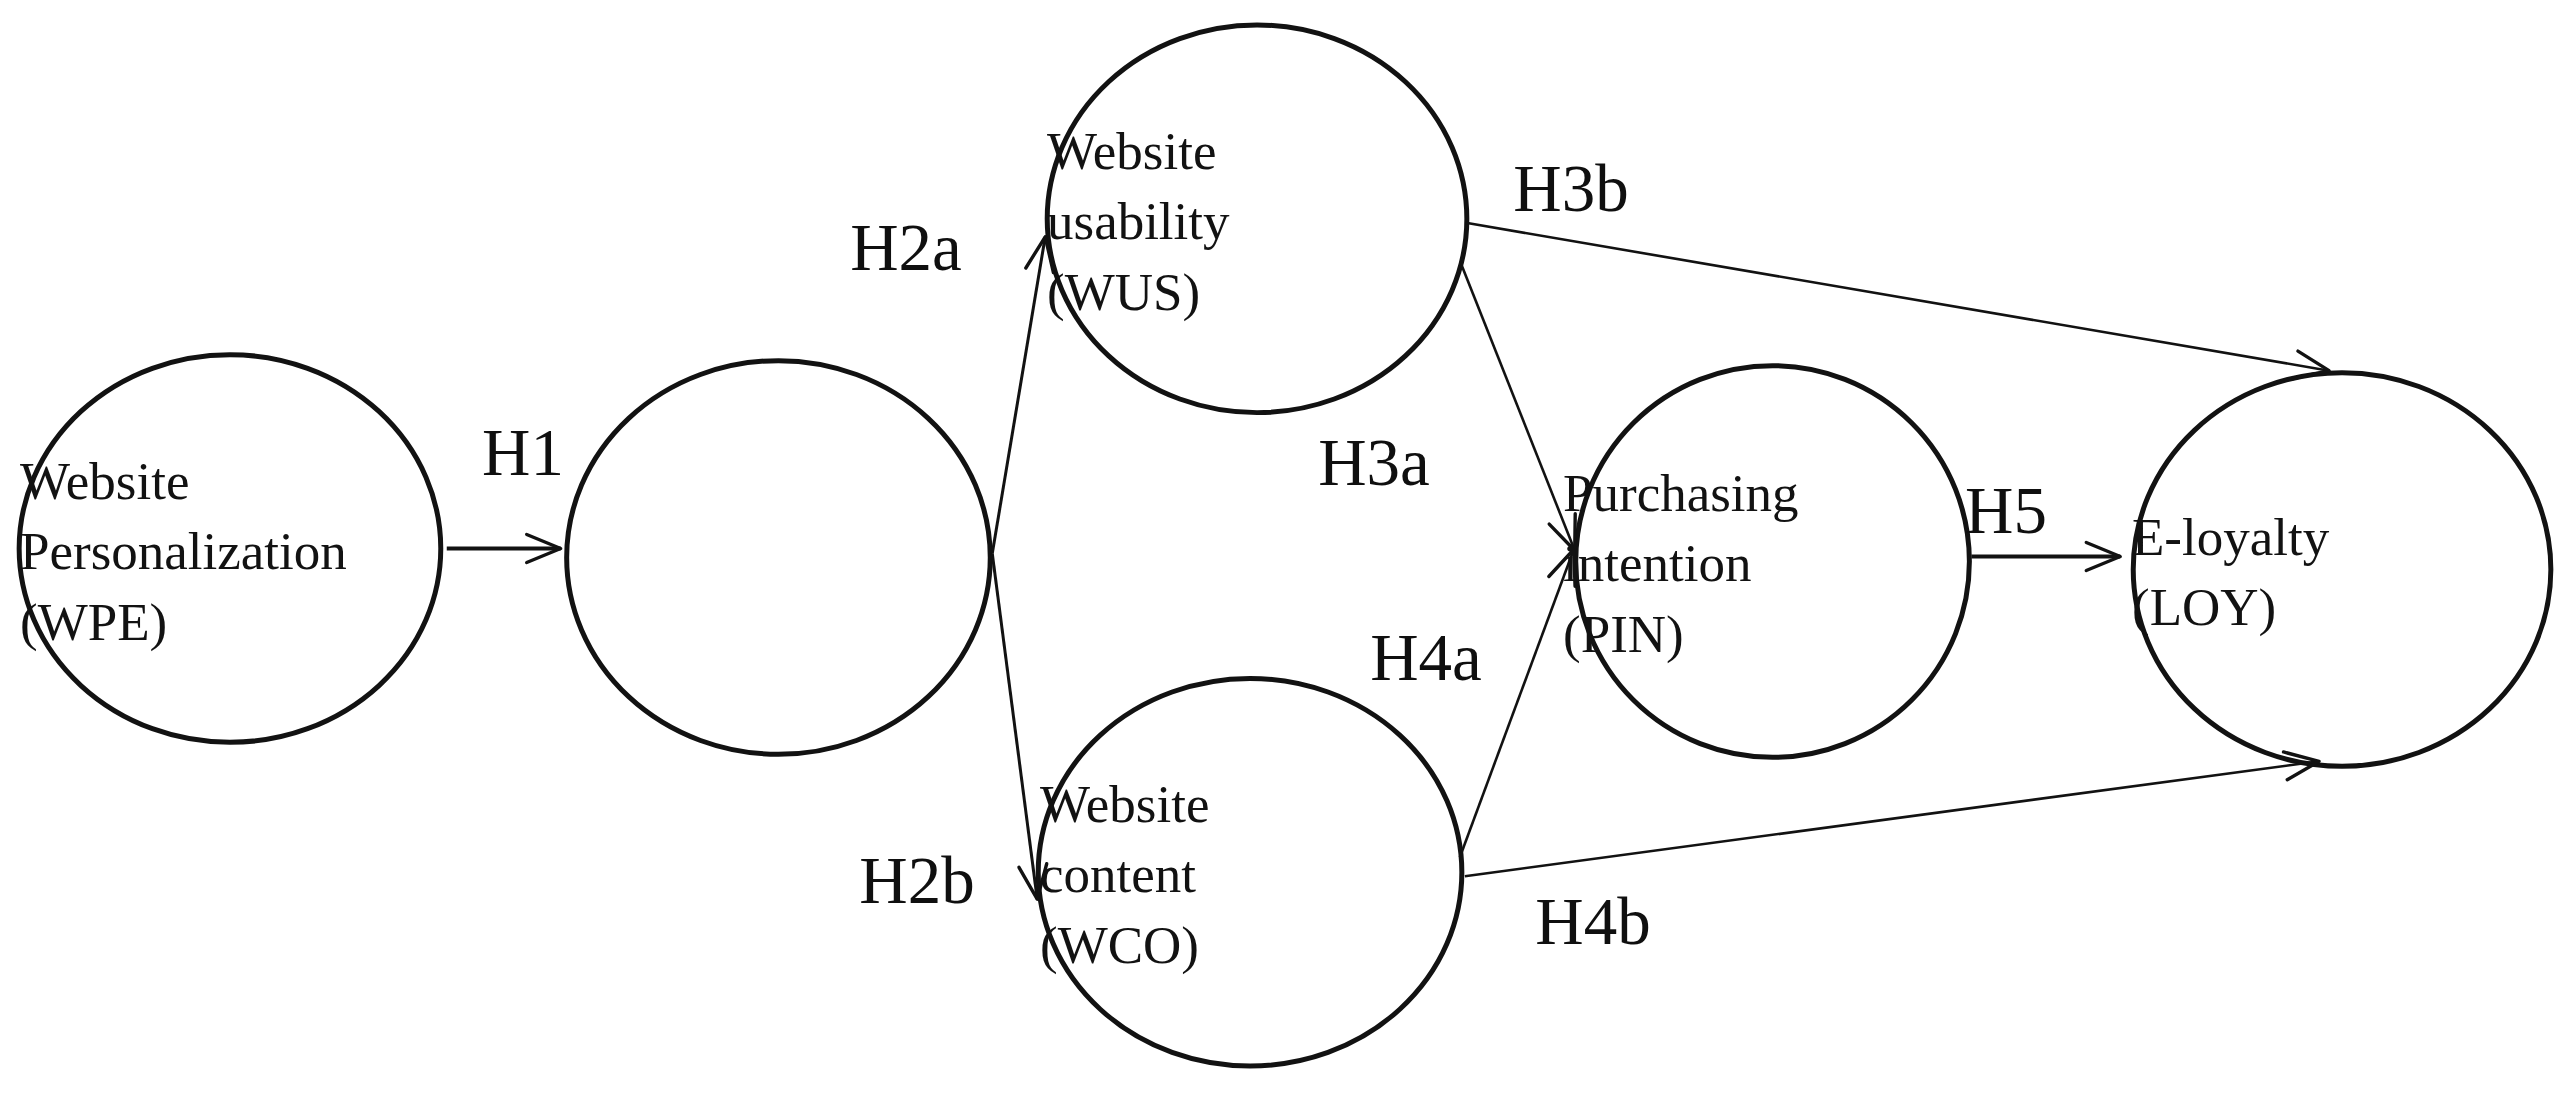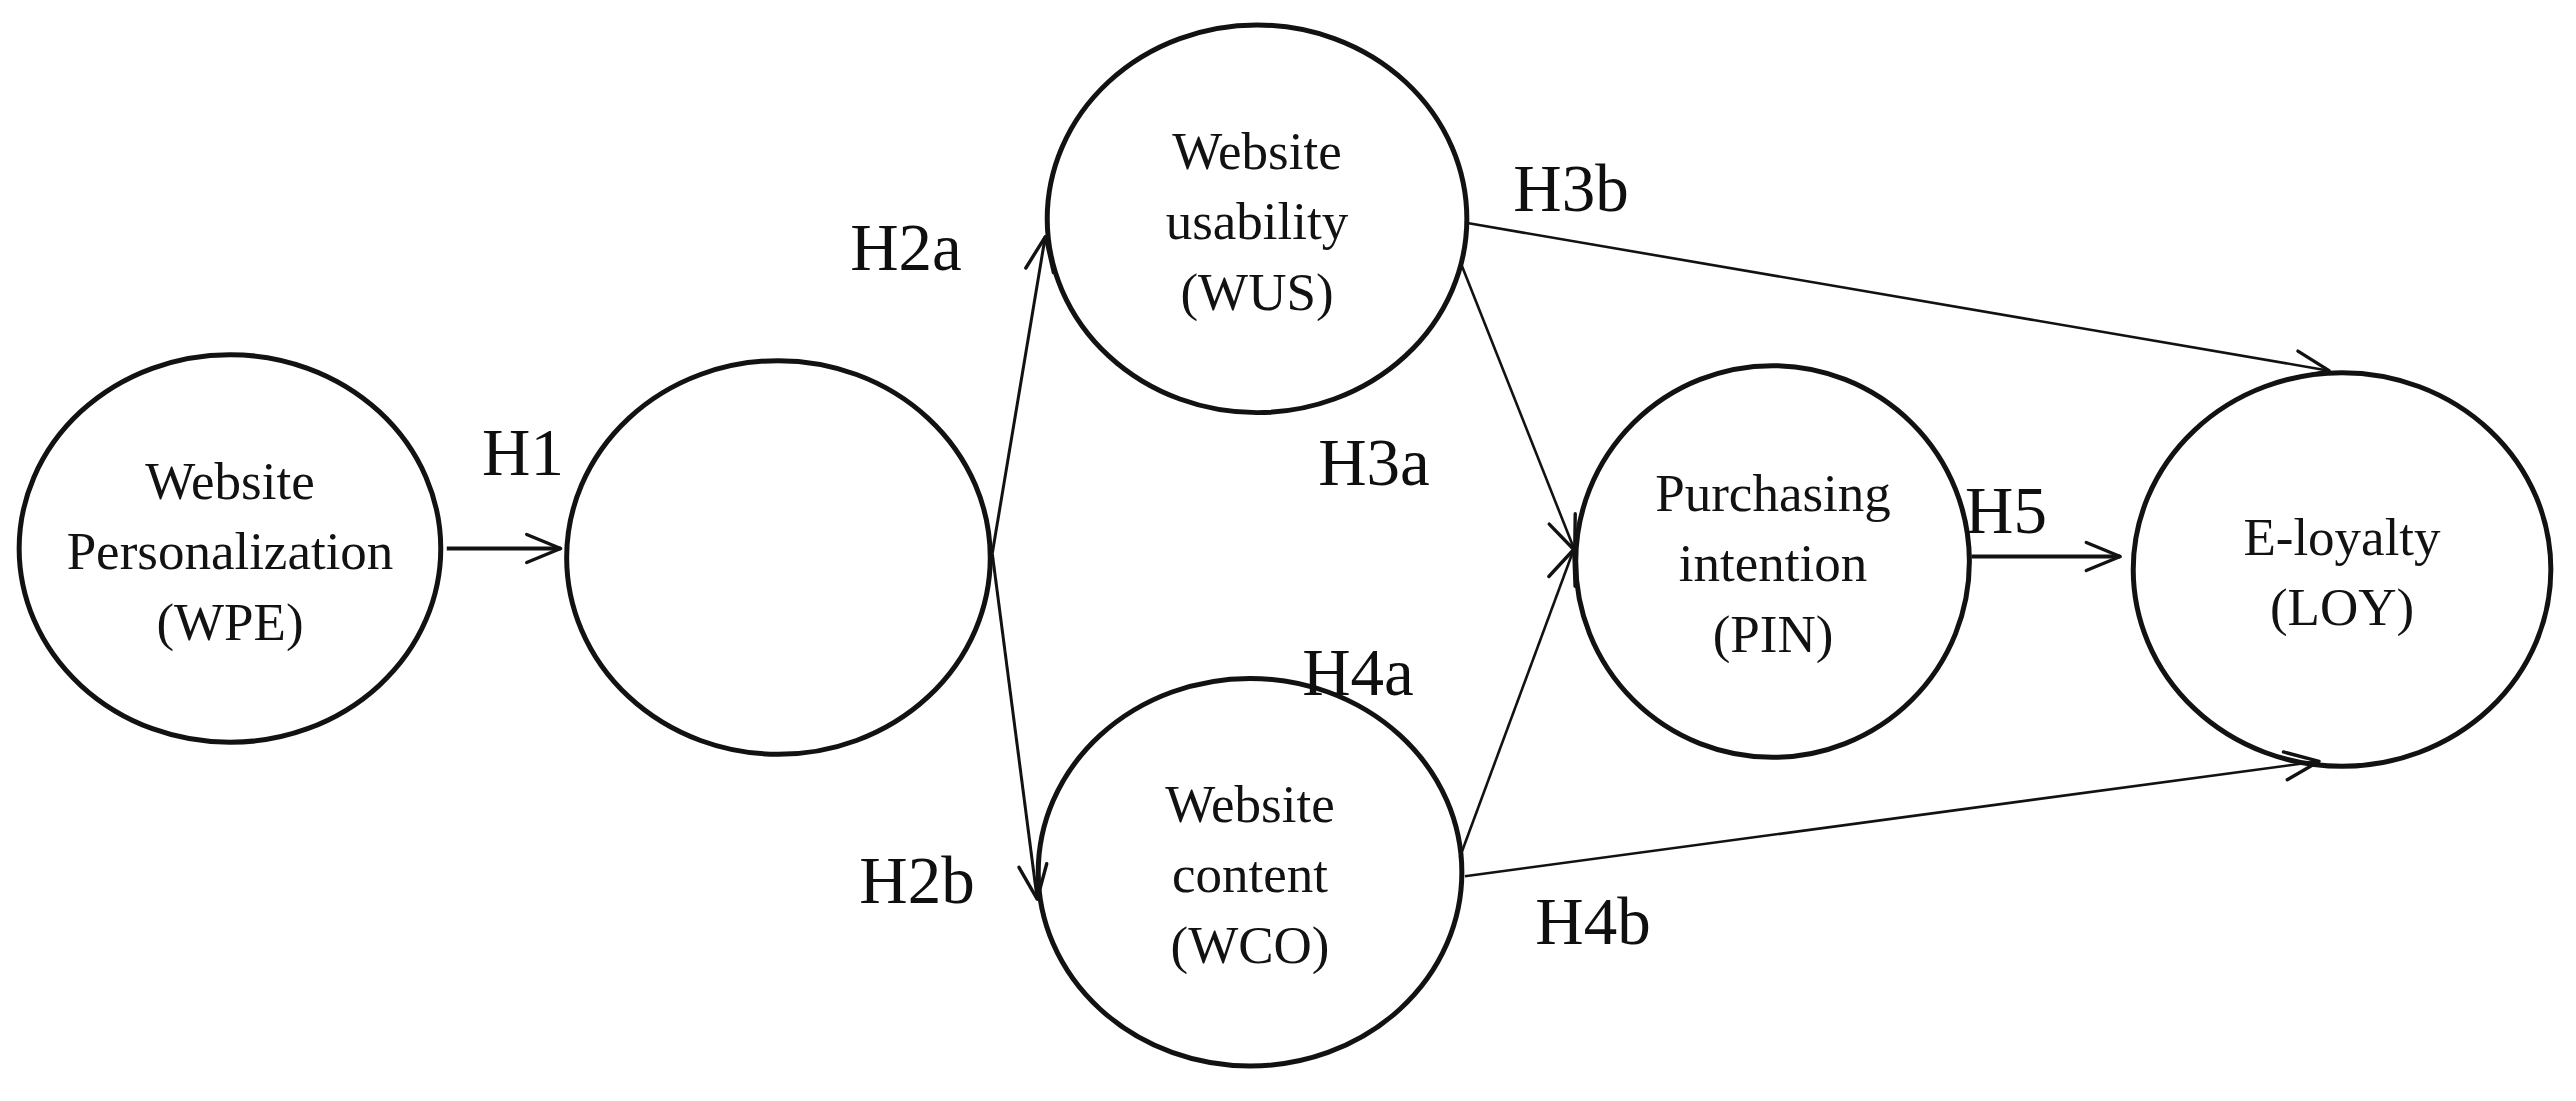--- a/index.html
+++ b/index.html
@@ -19,21 +19,20 @@
   #diagram-svg {
     position: absolute;
     left: 0;
     top: 0;
     width: 2576px;
     height: 1101px;
   }
   .node-label {
     position: absolute;
     transform: translate(-50%, -50%);
-    text-align: center;
     white-space: pre-line;
     font-size: 53px;
     line-height: 1.33;
     color: #121212;
     width: 420px;
     pointer-events: none;
   }
   .hyp-label {
     position: absolute;
     transform: translate(-50%, -50%);
@@ -87,18 +86,18 @@
 (LOY)</div>
   <div class="node-label" style="left:1773px; top:564px;">Purchasing
 intention
 (PIN)</div>
 
   <div class="hyp-label" style="left:523px;  top:452px;">H1</div>
   <div class="hyp-label" style="left:906px;  top:247px;">H2a</div>
   <div class="hyp-label" style="left:917px;  top:880px;">H2b</div>
   <div class="hyp-label" style="left:1374px; top:462px;">H3a</div>
   <div class="hyp-label" style="left:1571px; top:188px;">H3b</div>
-  <div class="hyp-label" style="left:1358px; top:657px;margin-top:15px;">H4a</div>
+  <div class="hyp-label" style="left:1426px; top:657px;">H4a</div>
   <div class="hyp-label" style="left:1593px; top:921px;">H4b</div>
   <div class="hyp-label" style="left:2006px; top:466px;margin-top:44px;">H5</div>
 
 </div>
 
 
 </body></html>

